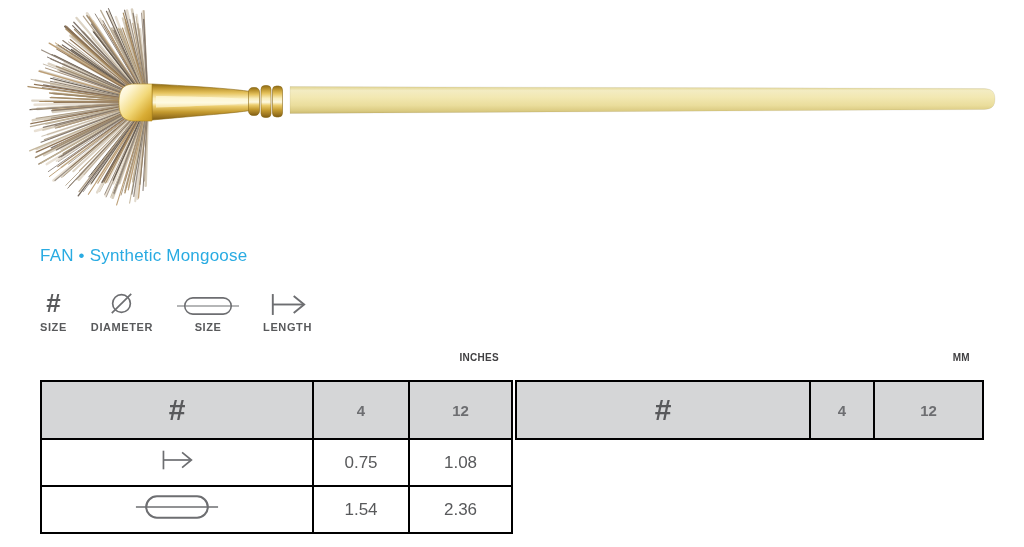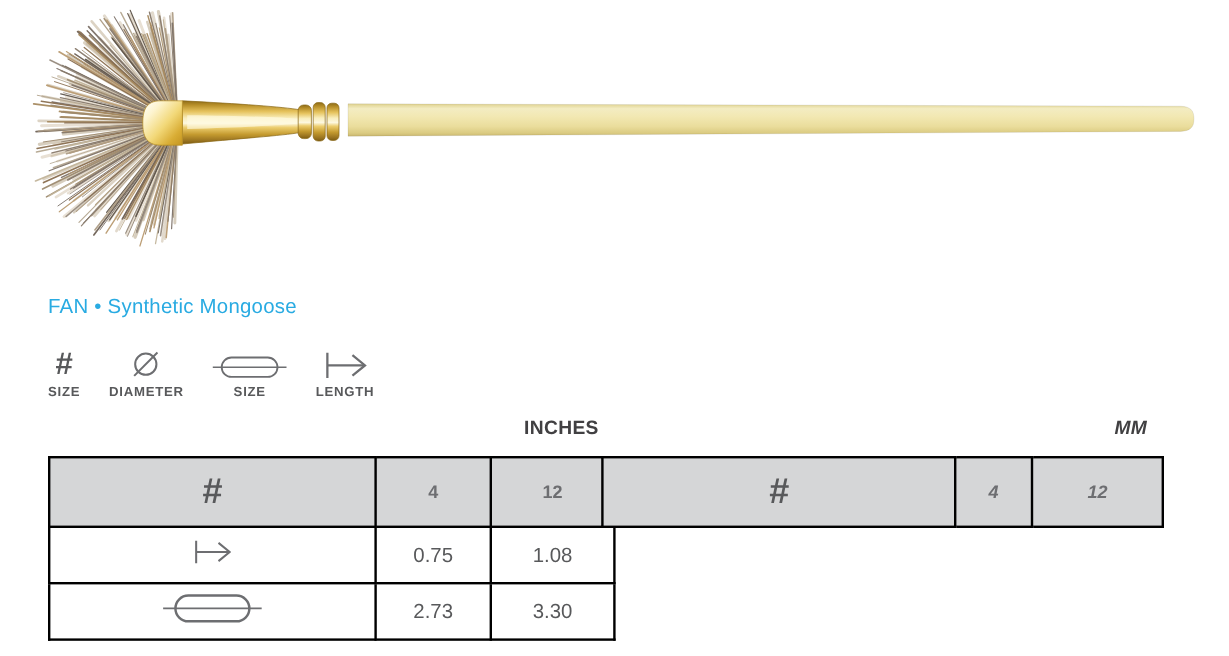--- a/index.html
+++ b/index.html
@@ -29,24 +29,24 @@
   .legend-icon-box{height:29px;display:flex;align-items:flex-end;justify-content:center;}
   .hash-glyph{
     font-size:26px;font-weight:700;color:var(--table-text);line-height:27px;
   }
   .legend-label{
     margin-top:4px;font-size:11px;font-weight:700;letter-spacing:.6px;color:var(--table-text);
   }
   .icon{stroke:var(--icon-color);fill:none;}
   .spec{position:absolute;top:349px;}
   .spec-inches{left:40px;width:471px;}
-  .spec-mm{left:501px;width:467px;font-style:italic;}
+  .spec-mm{left:515px;width:467px;}
   .unit-label{
     text-align:right;padding-right:12px;height:17px;line-height:17px;
-    font-size:16px;font-weight:700;color:var(--unit-color);letter-spacing:.3px;
+    font-size:10px;font-weight:700;color:var(--unit-color);letter-spacing:.3px;
   }
   table.spec-table{
     border-collapse:collapse;table-layout:fixed;width:100%;margin-top:14px;
   }
   .spec-table th,.spec-table td{
     border:2px solid var(--border-color);text-align:center;vertical-align:middle;padding:0;
   }
   .spec-table thead tr{height:58px;}
   .spec-table tbody tr{height:47px;}
   .spec-table th{background:var(--header-bg);font-size:15px;font-weight:700;color:var(--icon-color);}
@@ -398,22 +398,22 @@
           <td><svg class="icon" width="34" height="22">
                 <use href="#sym-length"></use>
               </svg></td>
           <td>0.75</td>
           <td>1.08</td>
         </tr>
         <tr>
           <td><svg class="icon" width="84" height="28">
                 <use href="#sym-width"></use>
               </svg></td>
-          <td>2.73</td>
-          <td>3.30</td>
+          <td>1.54</td>
+          <td>2.36</td>
         </tr>
       </tbody>
     </table>
   </section>
 
   <section class="spec spec-mm">
     <div class="unit-label">MM</div>
     <table class="spec-table">
       <colgroup>
           <col style="width:294px">

